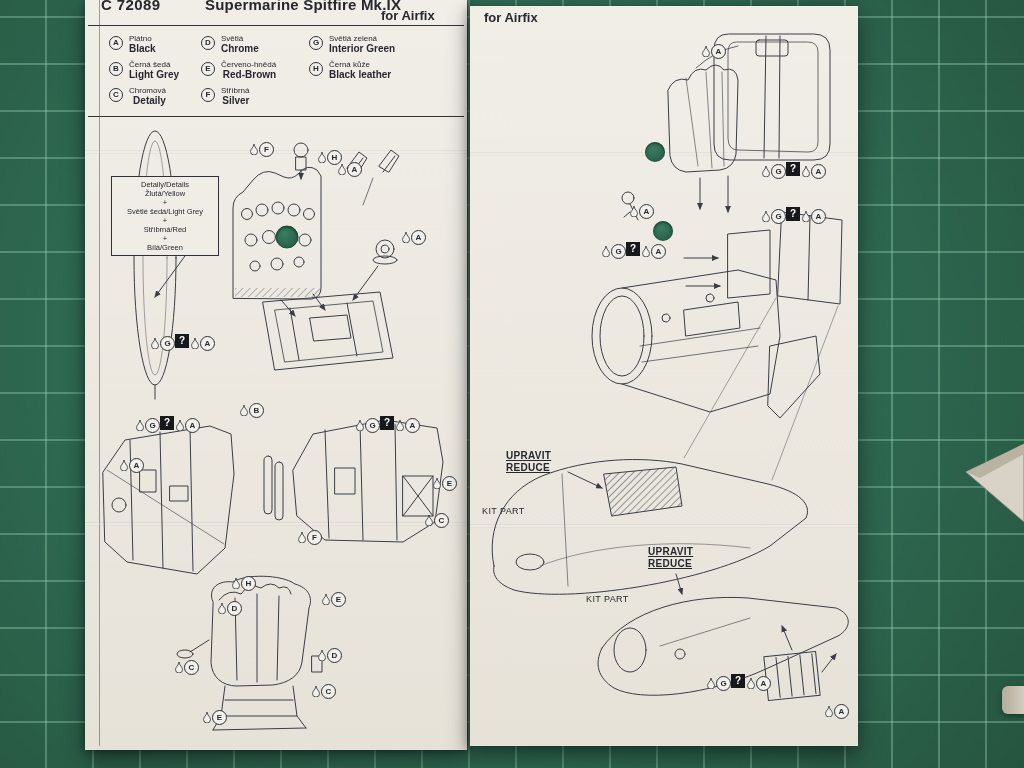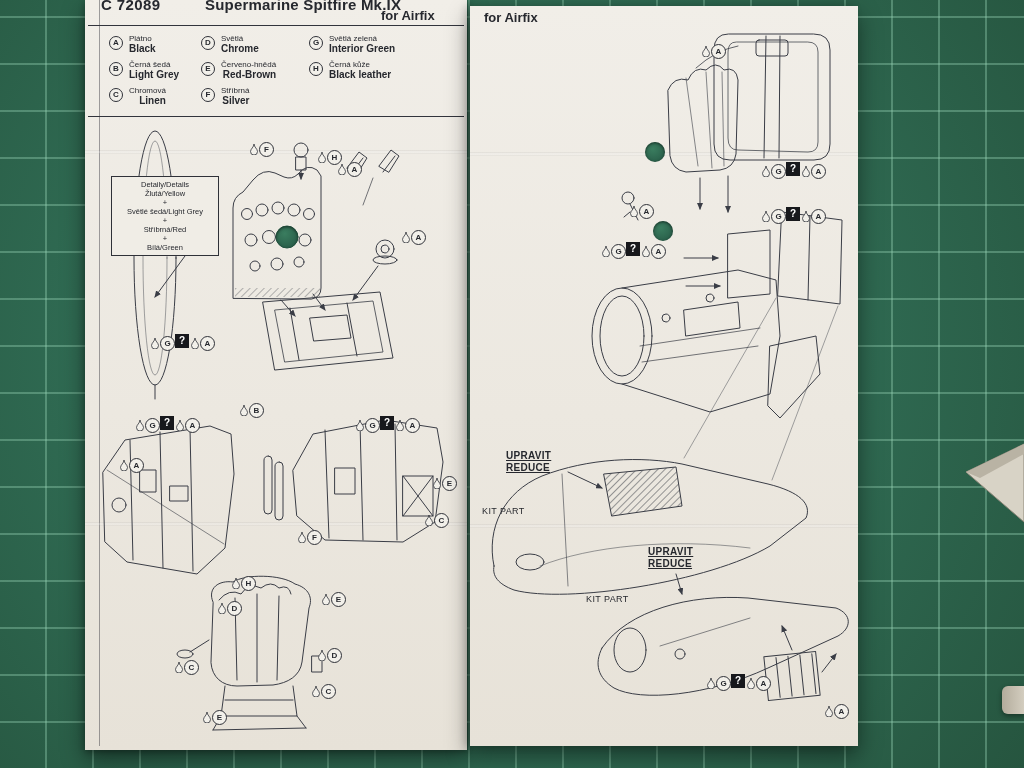--- a/index.html
+++ b/index.html
@@ -183,21 +183,21 @@
           <span class="leg-letter">B</span>
           <span>
               <div class="leg-cz">Černá šedá</div>
                 <div class="leg-en">Light Grey</div>
             </span>
         </div>
         <div class="leg-item">
           <span class="leg-letter">C</span>
           <span>
               <div class="leg-cz">Chromová</div>
-                <div class="leg-en">Linen</div>
+                <div class="leg-en">Detaily</div>
             </span>
         </div>
       </div>
       <div class="leg-col leg-col2">
         <div class="leg-item">
           <span class="leg-letter">D</span>
           <span>
               <div class="leg-cz">Světlá</div>
                 <div class="leg-en">Chrome</div>
             </span>

